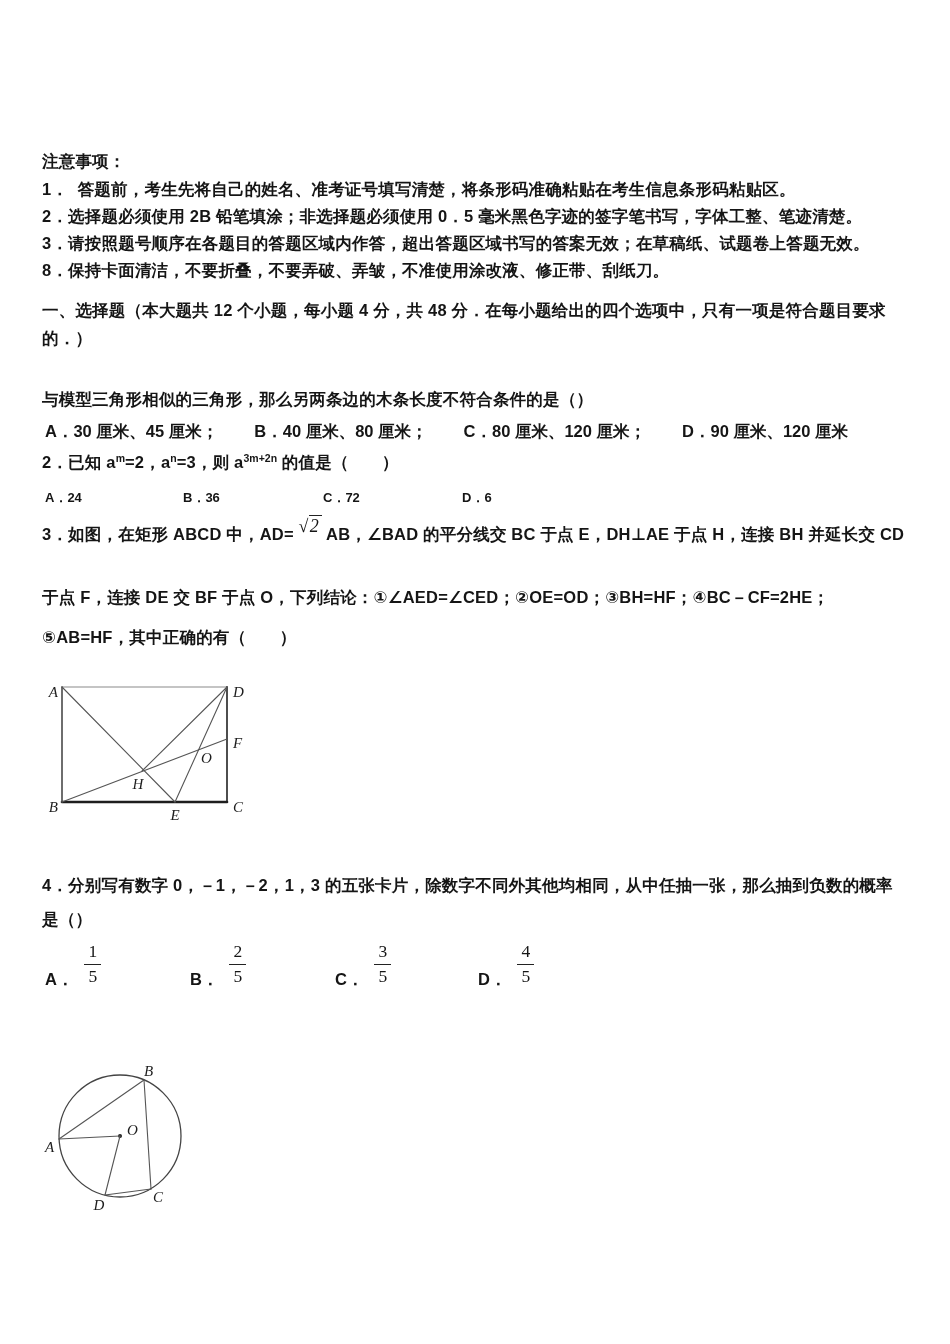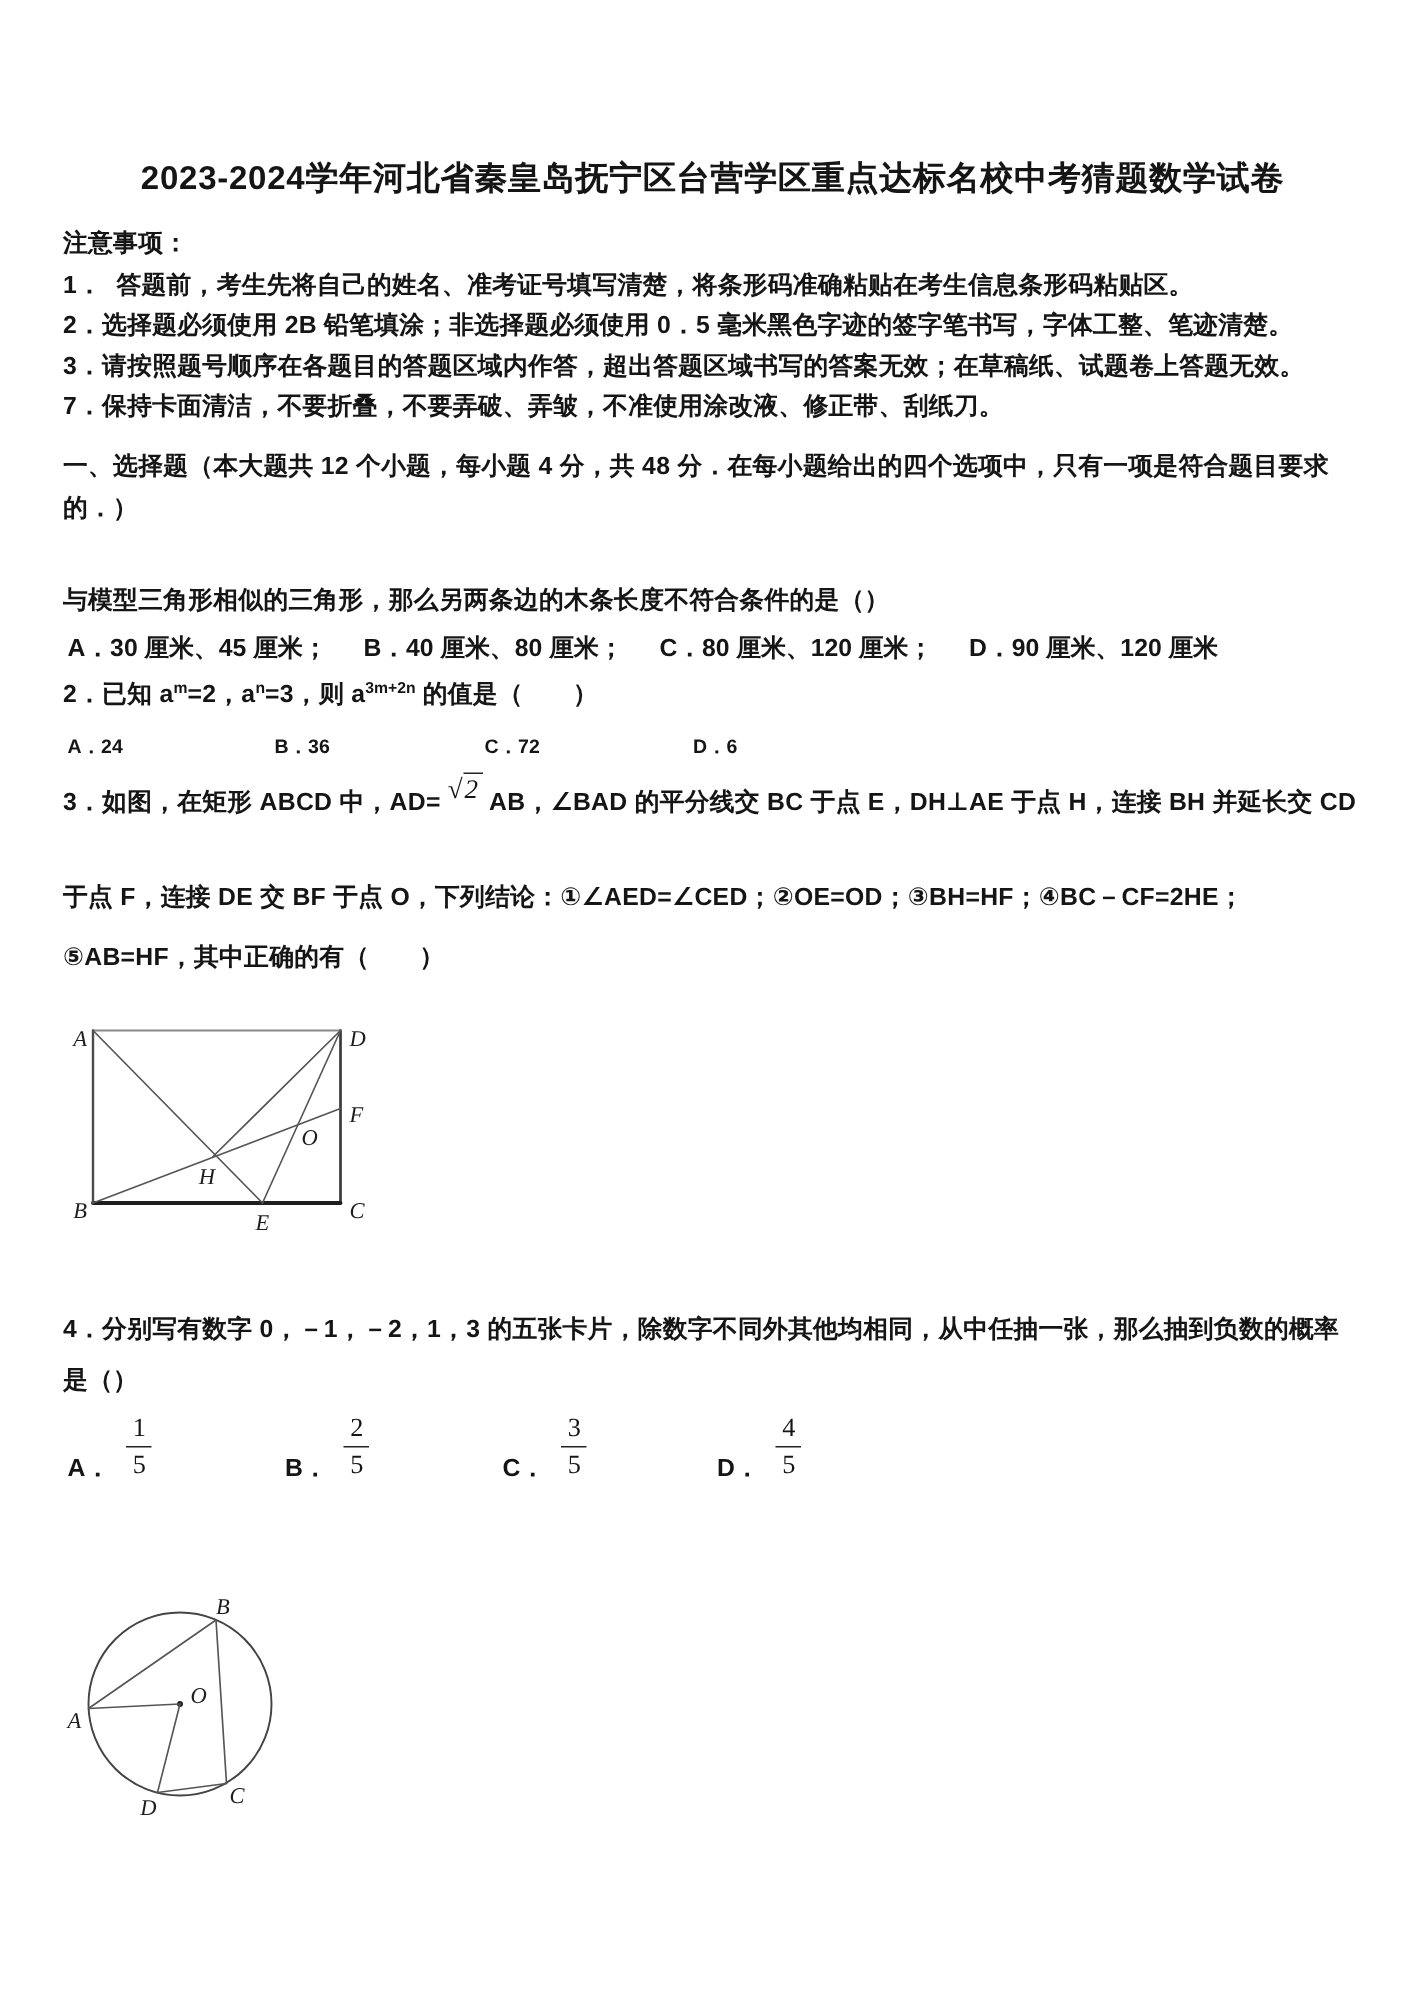--- a/index.html
+++ b/index.html
@@ -30,21 +30,21 @@
   .rad{
     display:inline-block;
     transform:translateY(-8px);
     font-family:"Liberation Serif","DejaVu Serif",serif;
     font-weight:400;font-style:italic;font-size:18px;
   }
   .rad .rad-sign{font-style:italic;}
   .rad .radicand{border-top:1.6px solid #222;padding:0 3px 0 1px;}
   .optrow-flex{
     position:absolute;left:45px;
-    display:flex;gap:24px;
+    display:flex;gap:36px;
     font-size:16.5px;font-weight:700;white-space:pre;
   }
   .optrow-grid{
     position:absolute;left:45px;
     display:grid;grid-template-columns:138px 140px 139px auto;
     font-size:13px;font-weight:700;white-space:pre;
     justify-items:start;
   }
   .frac-row{
     position:absolute;left:45px;
@@ -65,27 +65,26 @@
   .fig text{
     font-family:"Liberation Serif","DejaVu Serif",serif;
     font-style:italic;font-weight:400;font-size:15px;fill:#1d1d1d;
   }
 </style>
 </head>
 <body>
 
 <div class="page">
 
-  <h1 class="title">2023-2024学年河北省秦皇岛抚宁区台营学区重点达标名校中考猜题数学试卷</h1>
 
   <div class="line" style="top:151px">注意事项：</div>
   <div class="line" style="top:179px">1．  答题前，考生先将自己的姓名、准考证号填写清楚，将条形码准确粘贴在考生信息条形码粘贴区。</div>
   <div class="line" style="top:206px">2．选择题必须使用 2B 铅笔填涂；非选择题必须使用 0．5 毫米黑色字迹的签字笔书写，字体工整、笔迹清楚。</div>
   <div class="line" style="top:233px">3．请按照题号顺序在各题目的答题区域内作答，超出答题区域书写的答案无效；在草稿纸、试题卷上答题无效。</div>
-  <div class="line" style="top:260px">7．保持卡面清洁，不要折叠，不要弄破、弄皱，不准使用涂改液、修正带、刮纸刀。</div>
+  <div class="line" style="top:260px">8．保持卡面清洁，不要折叠，不要弄破、弄皱，不准使用涂改液、修正带、刮纸刀。</div>
 
   <div class="line" style="top:300px">一、选择题（本大题共 12 个小题，每小题 4 分，共 48 分．在每小题给出的四个选项中，只有一项是符合题目要求</div>
   <div class="line" style="top:328px">的．）</div>
 
   <div class="line" style="top:389px">与模型三角形相似的三角形，那么另两条边的木条长度不符合条件的是（）</div>
   <div class="optrow-flex" style="top:421px">
     <span>A．30 厘米、45 厘米；</span>
     <span>B．40 厘米、80 厘米；</span>
     <span>C．80 厘米、120 厘米；</span>
     <span>D．90 厘米、120 厘米</span>

